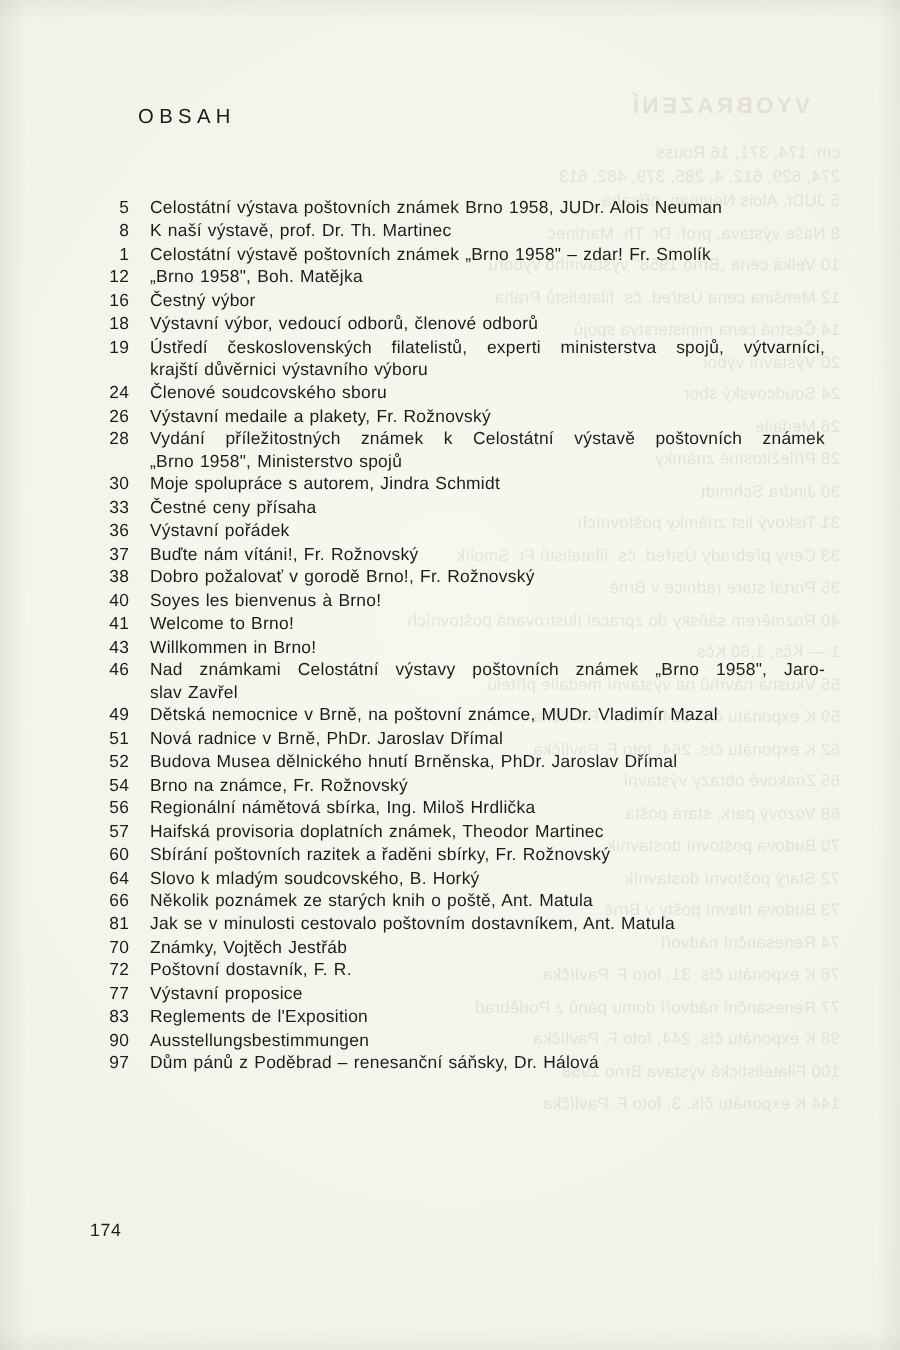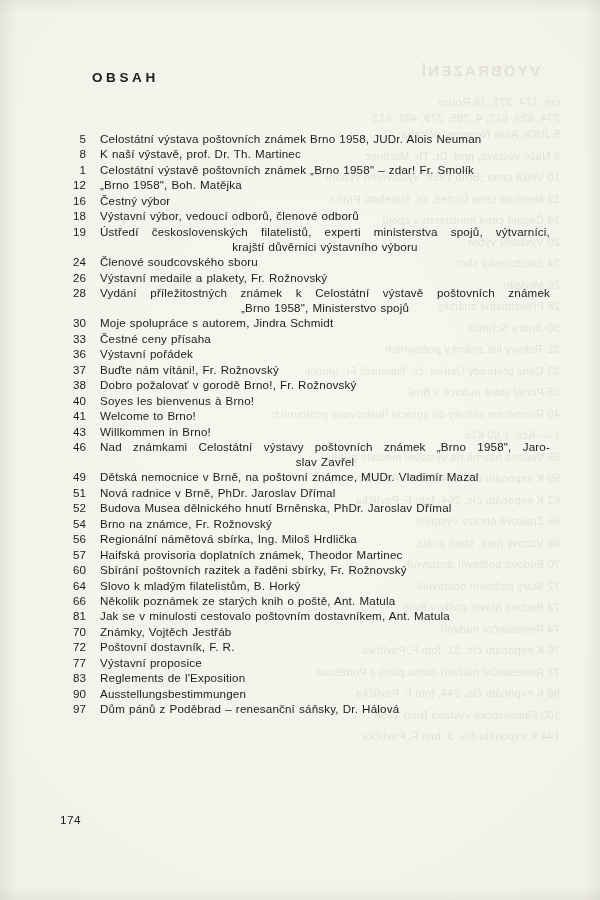--- a/index.html
+++ b/index.html
@@ -67,21 +67,21 @@
     inset: 0;
   }
 
   .heading {
     position: absolute;
     left: 92px;
     top: 70px;
     font-size: 13.5px;
     letter-spacing: 3.6px;
     color: #1c1c1a;
-    font-weight: 700;
+    font-weight: 400;
     text-align: center;
   }
 
   .toc {
     position: absolute;
     left: 60px;
     top: 131px;
     width: 490px;
   }
 
@@ -102,21 +102,20 @@
     flex: 1 1 auto;
     padding-left: 14px;
     font-size: 11.6px;
     line-height: 15.05px;
     color: #1c1c1a;
     letter-spacing: 0.18px;
     word-spacing: 0.6px;
   }
   .entry-text .cont {
     display: block;
-    text-align: center;
   }
   
   .entry-text.just .l1 {
     display: block;
     text-align: justify;
     text-align-last: justify;
   }
 
   .folio {
     position: absolute;
@@ -280,21 +279,21 @@
       <div class="entry">
         <div class="entry-num">57</div>
         <div class="entry-text"><span class="l1">Haifská provisoria doplatních známek, Theodor Martinec</span></div>
       </div>
       <div class="entry">
         <div class="entry-num">60</div>
         <div class="entry-text"><span class="l1">Sbírání poštovních razitek a řaděni sbírky, Fr. Rožnovský</span></div>
       </div>
       <div class="entry">
         <div class="entry-num">64</div>
-        <div class="entry-text"><span class="l1">Slovo k mladým filatelistům, B. Horký</span></div>
+        <div class="entry-text"><span class="l1">Slovo k mladým soudcovského, B. Horký</span></div>
       </div>
       <div class="entry">
         <div class="entry-num">66</div>
         <div class="entry-text"><span class="l1">Několik poznámek ze starých knih o poště, Ant. Matula</span></div>
       </div>
       <div class="entry">
         <div class="entry-num">81</div>
         <div class="entry-text"><span class="l1">Jak se v minulosti cestovalo poštovním dostavníkem, Ant. Matula</span></div>
       </div>
       <div class="entry">

